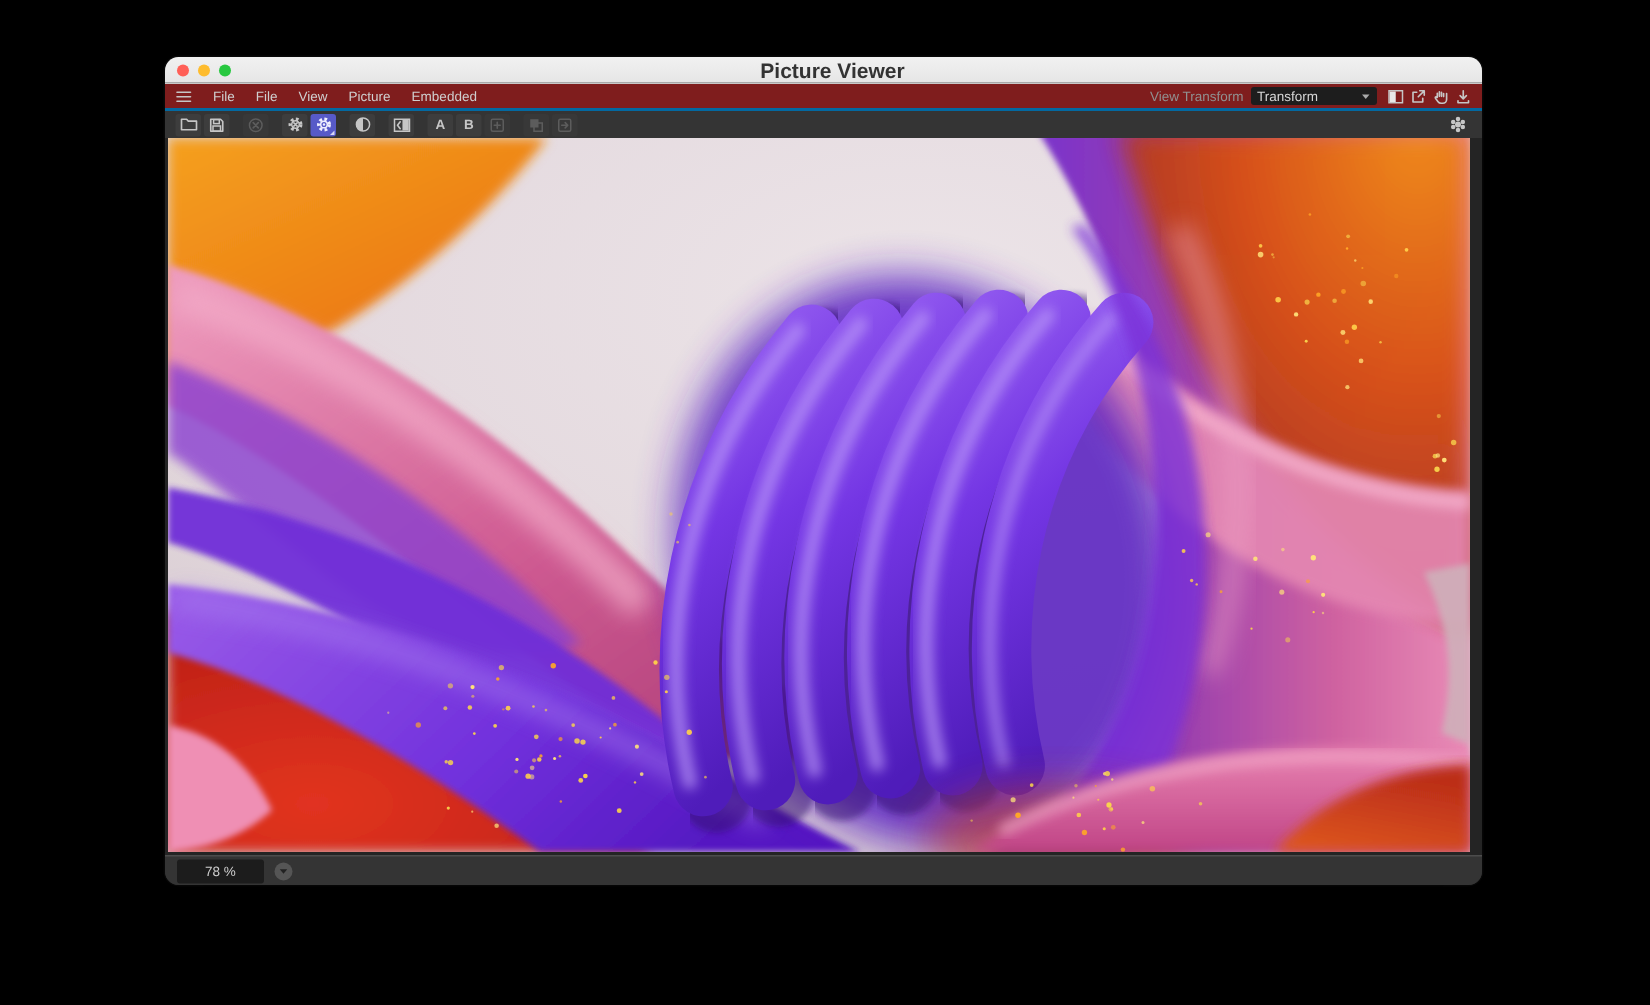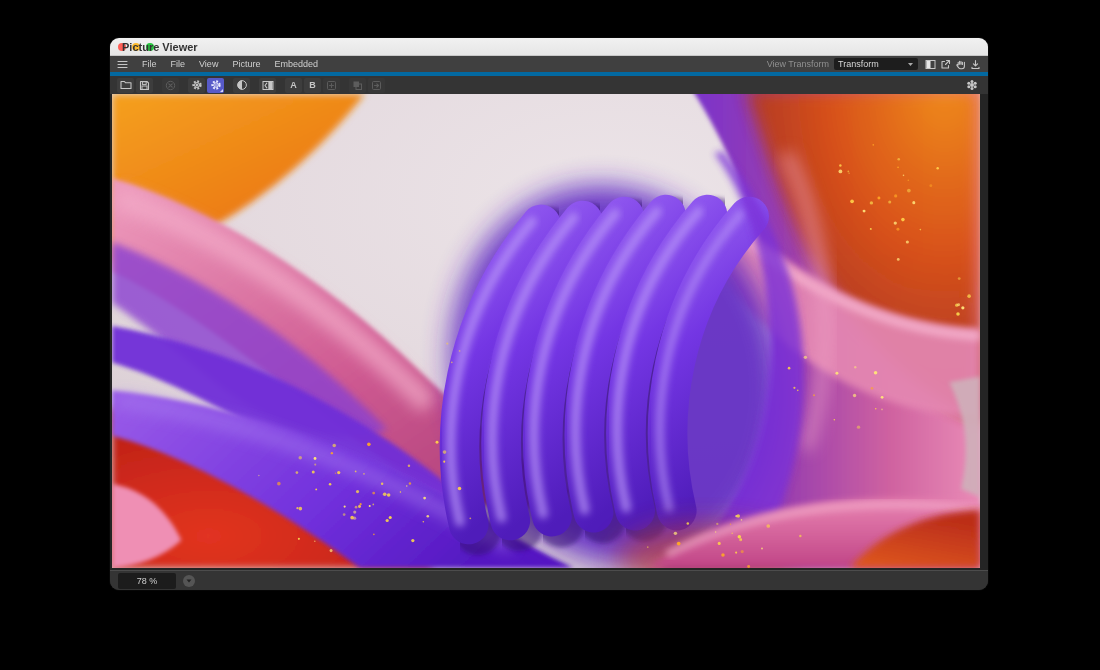--- a/index.html
+++ b/index.html
@@ -7,23 +7,23 @@
          font-family:"Liberation Sans",sans-serif;}
   .window{position:absolute;left:110px;top:38px;width:878px;height:552px;
           border-radius:9px;overflow:hidden;background:#2e2e2e;
           box-shadow:0 22px 60px rgba(0,0,0,.65), 0 0 0 1px #0a0a0a;
           display:flex;flex-direction:column;}
   
   .titlebar{height:17px;background:linear-gradient(#f1f1f1,#e6e6e6);
             border-bottom:1px solid #c8c8c8;display:flex;align-items:center;position:relative;flex:none;}
   .lights{display:flex;gap:6px;margin-left:8px;}
   .light{width:8px;height:8px;border-radius:50%;display:inline-block;}
-  .title{position:absolute;left:12px;right:0;font-size:11px;font-weight:700;color:#333;}
+  .title{position:absolute;left:12px;right:0;text-align:center;font-size:14px;font-weight:700;color:#333;}
   
-  .menubar{height:16px;background:#404040;border-bottom:4px solid #0369a1;
+  .menubar{height:16px;background:#7f1d1d;border-bottom:2px solid #0369a1;
            display:flex;align-items:center;font-size:9px;color:#cfcfcf;flex:none;}
   .hamburger{margin:0 7px 0 7px;display:flex;align-items:center;}
   .menu-item{padding:0 7px;cursor:default;}
   .spacer{flex:1;}
   .vt-label{color:#909090;margin-right:5px;}
   .dropdown{width:76px;height:12px;background:#1d1d1d;border-radius:2px;color:#d6d6d6;
             display:flex;align-items:center;justify-content:space-between;
             padding:0 4px;font-size:9px;margin-right:6px;}
   .mb-icons{display:flex;align-items:center;gap:3px;margin-right:7px;}
   .mb-ic{width:12px;height:12px;display:flex;align-items:center;justify-content:center;}

